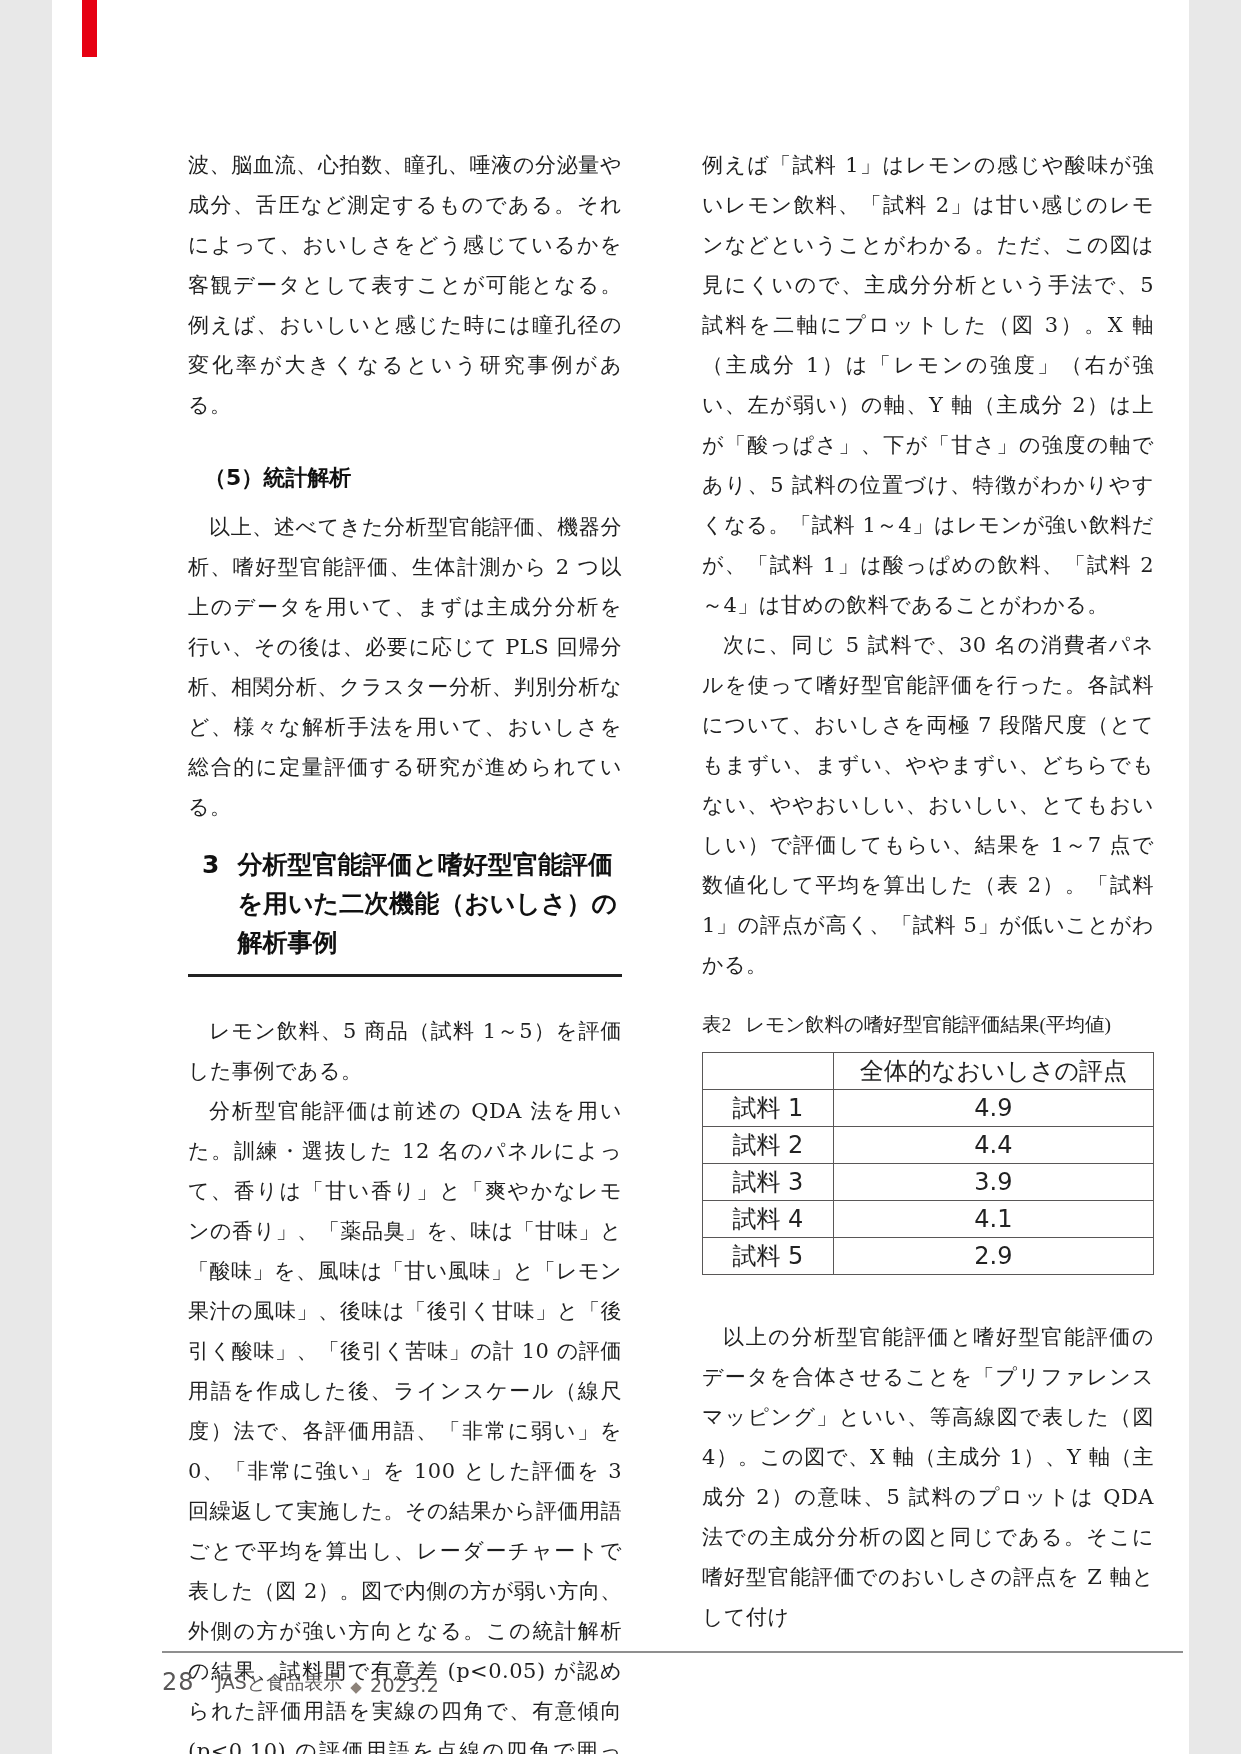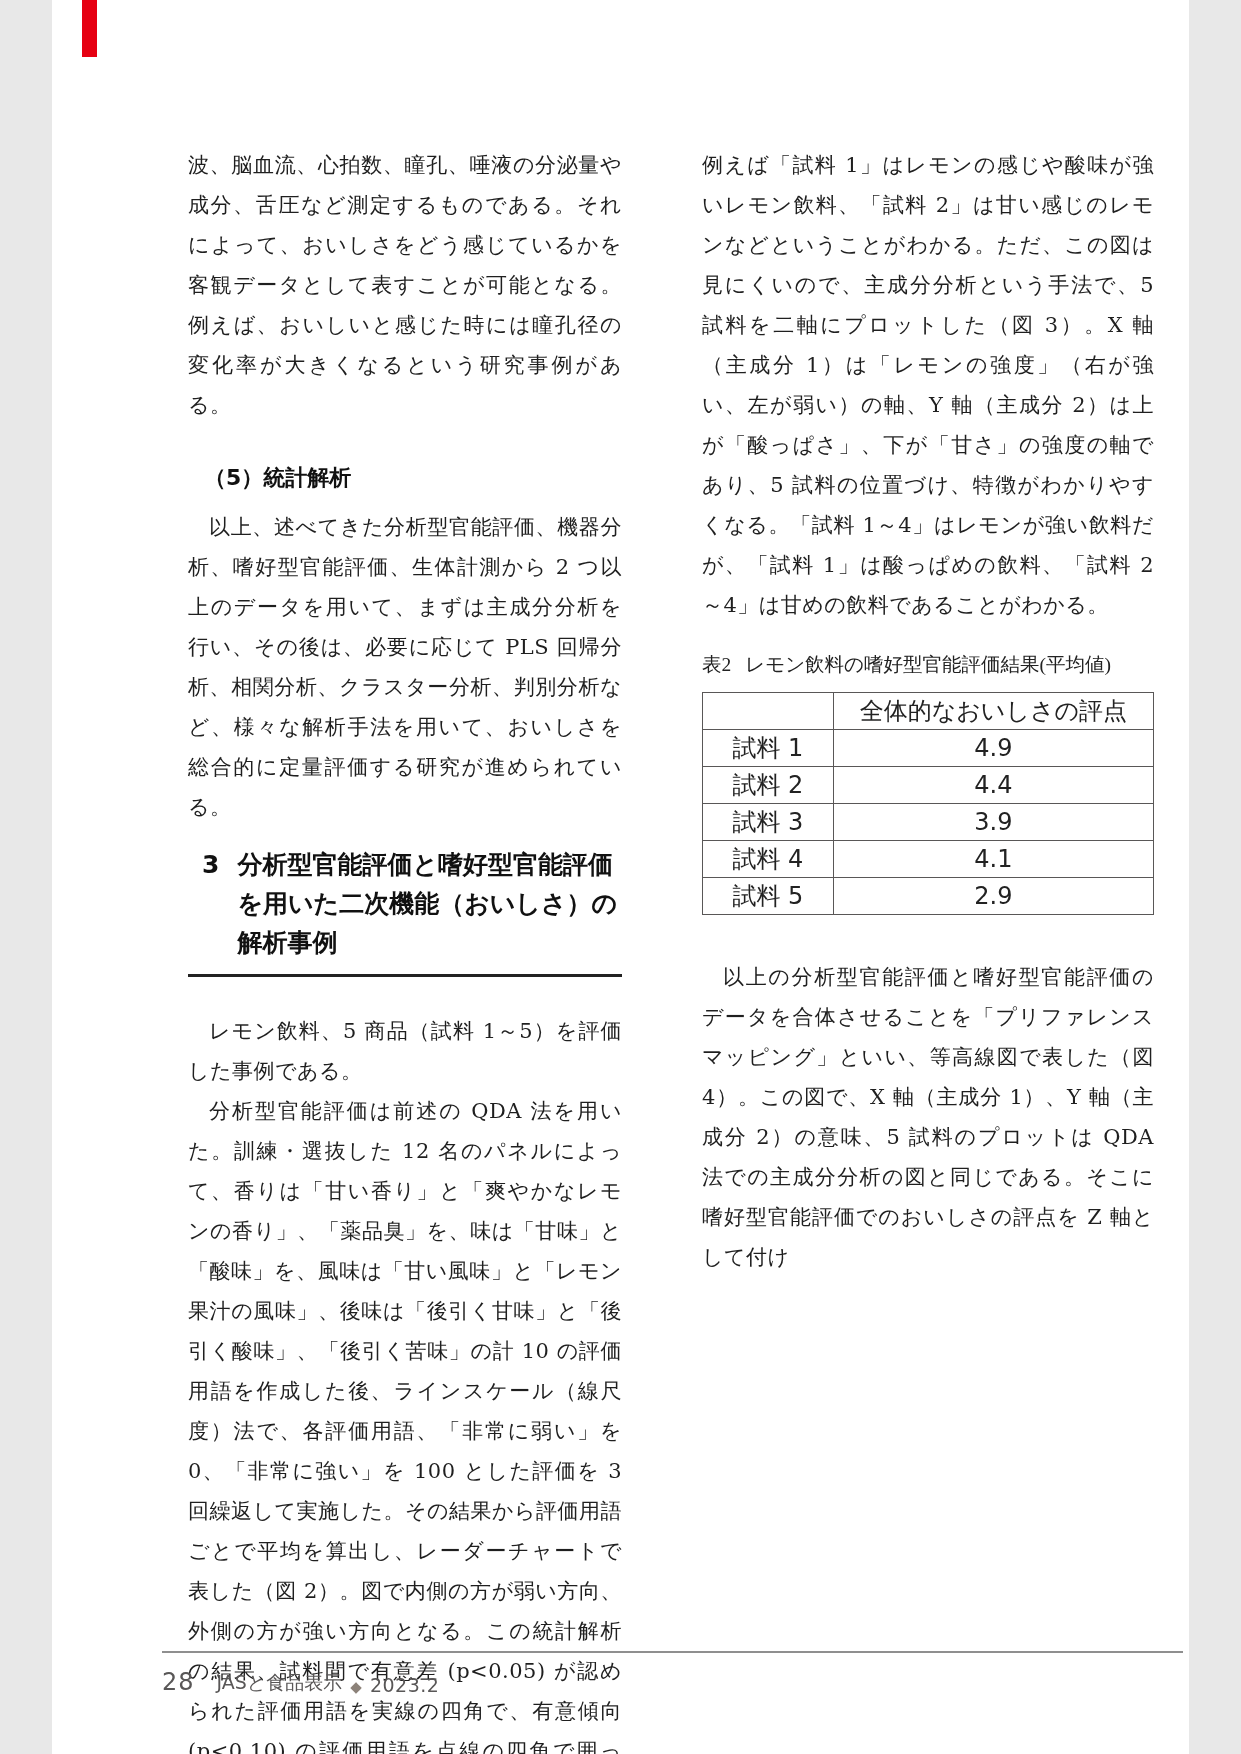--- a/index.html
+++ b/index.html
@@ -96,20 +96,21 @@
     </div>
 
     <div class="sp-after-section"></div>
 
     <p class="body indent">レモン飲料、5 商品（試料 1～5）を評価した事例である。</p>
     <p class="body indent">分析型官能評価は前述の QDA 法を用いた。訓練・選抜した 12 名のパネルによって、香りは「甘い香り」と「爽やかなレモンの香り」、「薬品臭」を、味は「甘味」と「酸味」を、風味は「甘い風味」と「レモン果汁の風味」、後味は「後引く甘味」と「後引く酸味」、「後引く苦味」の計 10 の評価用語を作成した後、ラインスケール（線尺度）法で、各評価用語、「非常に弱い」を 0、「非常に強い」を 100 とした評価を 3 回繰返して実施した。その結果から評価用語ごとで平均を算出し、レーダーチャートで表した（図 2）。図で内側の方が弱い方向、外側の方が強い方向となる。この統計解析の結果、試料間で有意差 (p&lt;0.05) が認められた評価用語を実線の四角で、有意傾向 (p&lt;0.10) の評価用語を点線の四角で囲った。この図を見ると、5 試料は特徴がそれぞれで、</p>
   </div>
 
   <div class="col col-right">
     <p class="body">例えば「試料 1」はレモンの感じや酸味が強いレモン飲料、「試料 2」は甘い感じのレモンなどということがわかる。ただ、この図は見にくいので、主成分分析という手法で、5 試料を二軸にプロットした（図 3）。X 軸（主成分 1）は「レモンの強度」（右が強い、左が弱い）の軸、Y 軸（主成分 2）は上が「酸っぱさ」、下が「甘さ」の強度の軸であり、5 試料の位置づけ、特徴がわかりやすくなる。「試料 1～4」はレモンが強い飲料だが、「試料 1」は酸っぱめの飲料、「試料 2～4」は甘めの飲料であることがわかる。</p>
+    <p class="body indent">次に、同じ 5 試料で、30 名の消費者パネルを使って嗜好型官能評価を行った。各試料について、おいしさを両極 7 段階尺度（とてもまずい、まずい、ややまずい、どちらでもない、ややおいしい、おいしい、とてもおいしい）で評価してもらい、結果を 1～7 点で数値化して平均を算出した（表 2）。「試料 1」の評点が高く、「試料 5」が低いことがわかる。</p>
 
     <div class="tbl-caption">
       <span class="cap-label">表2</span><span>レモン飲料の嗜好型官能評価結果(平均値)</span>
     </div>
 
     <table class="score">
       <tbody>
         <tr>
           <th class="c-label"></th>
           <th>全体的なおいしさの評点</th>

